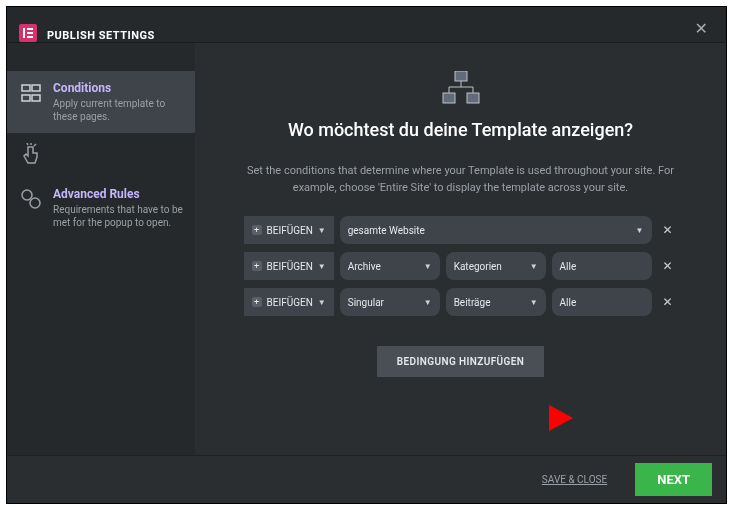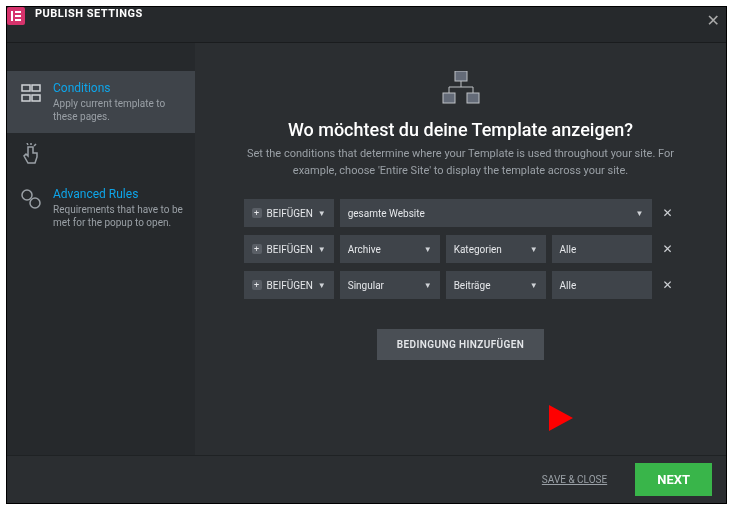--- a/index.html
+++ b/index.html
@@ -3,58 +3,58 @@
 <meta charset="utf-8">
 <style>
   * { box-sizing: border-box; margin: 0; padding: 0; font-family: -apple-system, BlinkMacSystemFont, "Segoe UI", Roboto, Arial, sans-serif; }
   body { background: #fff; width: 733px; height: 510px; overflow: hidden; }
   .modal {
     position: absolute; top: 6px; left: 6px; right: 6px; bottom: 6px;
     border: 1px solid #000; background: #26292c;
     display: flex; flex-direction: column;
   }
   .titlebar {
-    height: 36px; background: #26292c; display: flex; align-items: flex-start;
-    padding: 0 0; border-bottom: 1px solid #1a1c1e;
+    height: 36px; background: #26292c; display: flex; align-items: flex-end;
+    padding: 0 12px; border-bottom: 1px solid #1a1c1e;
   }
   .logo {
     width: 18px; height: 18px; background: #d6336c; border-radius: 2px;
     margin-right: 10px; display:flex; align-items:center; justify-content:center;
   }
   .logo svg { width: 12px; height: 12px; }
   .title { color: #fff; font-size: 11px; font-weight: 700; letter-spacing: .5px; }
   .close { margin-left: auto; color: #aaa; font-size: 16px; cursor: pointer; padding:4px 6px;}
   .body { flex: 1; display: flex; min-height: 0; }
   .sidebar { width: 188px; background: #26292c; padding-top: 28px; }
   .side-item {
     display: flex; gap: 10px; padding: 10px 12px; cursor: pointer;
   }
   .side-item.active { background: #3f444a; }
   .side-ico { width: 24px; height: 24px; flex: 0 0 24px; display:flex;align-items:center;justify-content:center;}
   .side-ico svg { stroke: #9aa0a6; fill: none; }
   .side-item.active .side-ico svg { stroke: #cfd2d6; }
-  .side-text .t { color: #0ea5e9; font-size: 12px; font-weight: 400; margin-bottom: 2px; }
+  .side-text .t { color: #c4b5fd; font-size: 12px; font-weight: 700; margin-bottom: 2px; }
   .side-text .d { color: #9aa0a6; font-size: 10px; line-height: 1.3; }
 
   .main { flex: 1; background: #2b2e31; display: flex; flex-direction: column; align-items: center; padding: 28px 30px 0; position: relative; }
   .hero-ico { width: 40px; height: 34px; margin-bottom: 14px; opacity:.9; }
-  .h1 { color: #fff; font-size: 18px; font-weight: 500; margin-bottom: 6px; text-align:center; }
+  .h1 { color: #fff; font-size: 18px; font-weight: 500; margin-bottom: 23px; text-align:center; }
   .sub { color: #9aa0a6; font-size: 11px; line-height: 1.5; text-align: center; max-width: 430px; margin-bottom: 20px; }
 
   .rows { width: 434px; display: flex; flex-direction: column; gap: 8px; }
   .row { display: flex; align-items: stretch; gap: 6px; height: 28px; }
   .tag {
     flex: 0 0 84px; background: #3f444a; display: flex; align-items: center;
     padding: 0 8px; font-size: 10px; color: #e5e7ea; gap:5px;
   }
   .tag .plus { width: 10px; height: 10px; background: #5a5f66; display:inline-flex;align-items:center;justify-content:center;font-size:9px;line-height:1;color:#e5e7ea;border-radius:2px;}
   .tag .caret { font-size: 8px; color:#cfd2d6; }
   .sel {
     background: #3f444a; display: flex; align-items: center; justify-content: space-between;
-    padding: 0 8px; font-size: 10px; color: #e5e7ea; cursor:pointer;
+    padding: 0 8px; font-size: 10px; color: #e5e7ea; cursor:pointer;border-radius:8px;
   }
   .sel .caret { font-size: 8px; color:#cfd2d6; }
   .row .sel.full { flex: 1; }
   .row .sel.third { flex: 1; }
   .xbtn { flex: 0 0 20px; display:flex;align-items:center;justify-content:center;color:#cfd2d6;font-size:12px;cursor:pointer;}
 
   .addbtn {
     margin-top: 30px; background: #4a4f55; color: #e5e7ea; font-size: 10px; font-weight:600;
     letter-spacing:.4px; padding: 10px 20px; border: none; cursor: pointer;
   }

